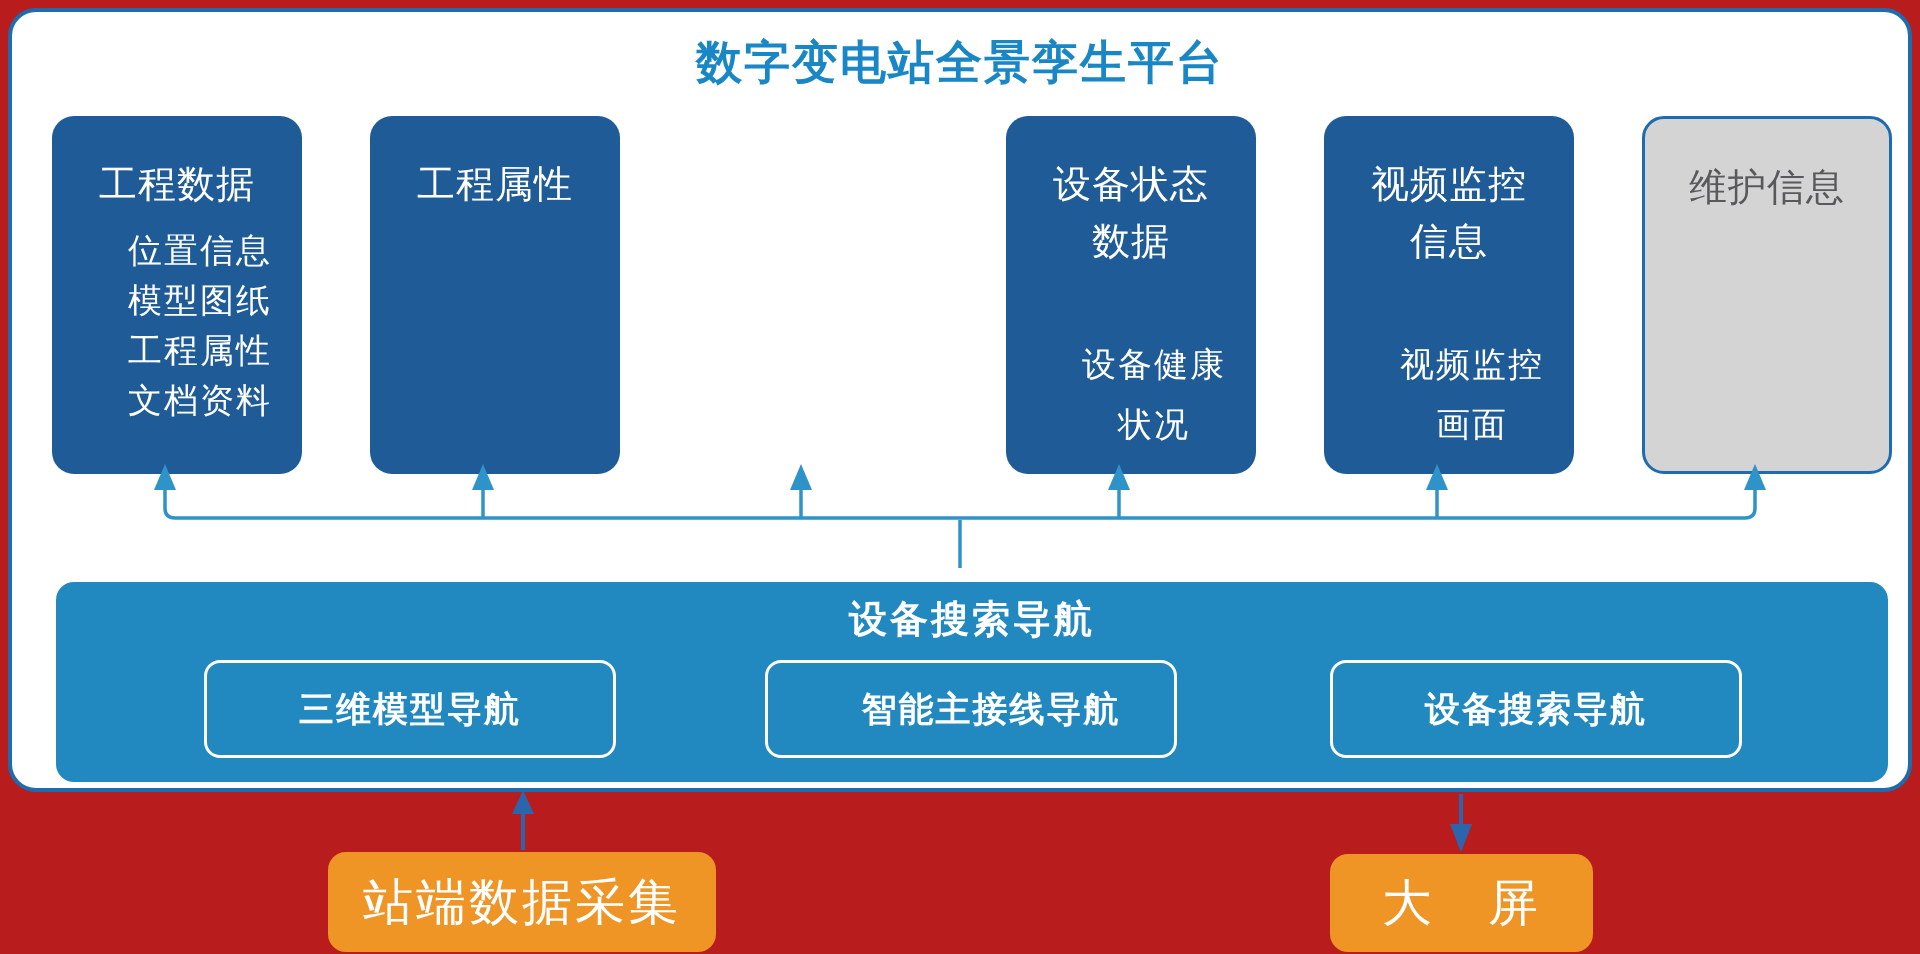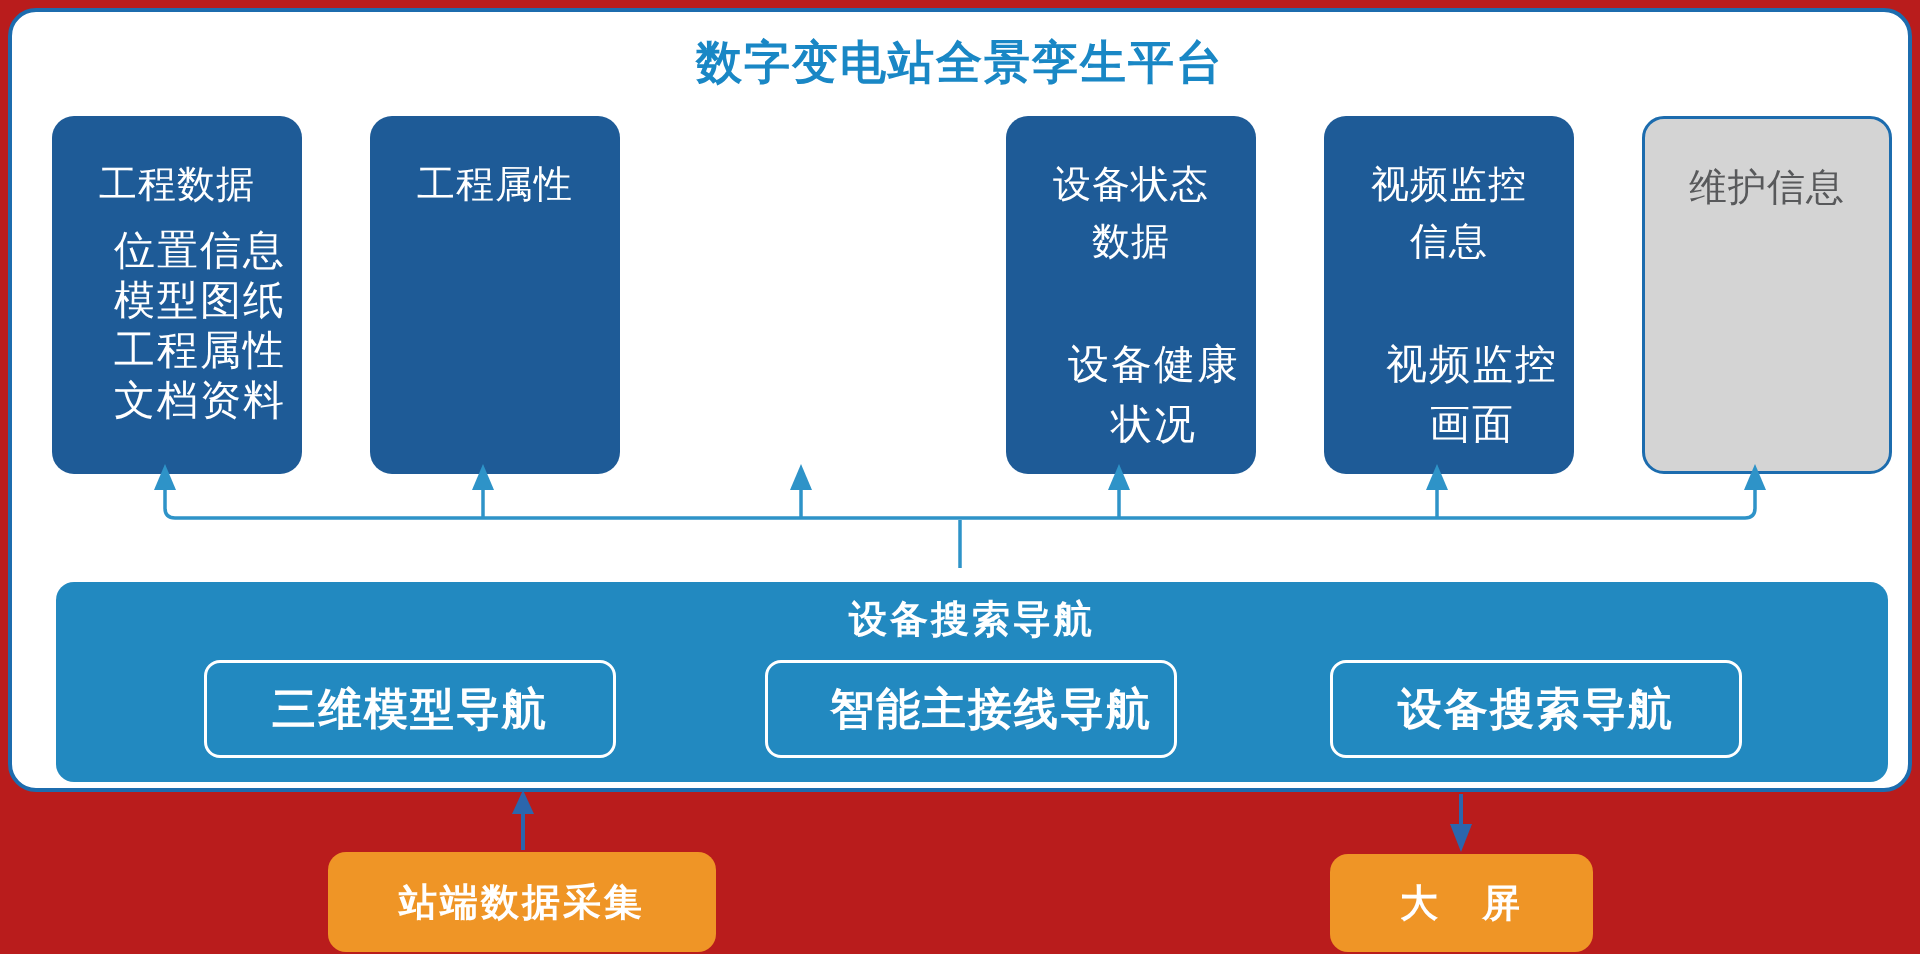--- a/index.html
+++ b/index.html
@@ -23,40 +23,40 @@
     border:4px solid var(--border-blue);border-radius:28px;background:#fff;}
 
   .platform-title{position:absolute;left:0;top:20px;width:100%;text-align:center;
     font-size:46px;font-weight:bold;color:var(--title-blue);letter-spacing:2px;}
 
   
   .card{position:absolute;top:104px;width:250px;height:358px;border-radius:22px;
     background:var(--card-blue);color:#fff;text-align:center;padding-top:40px;}
   .card.gray{background:var(--gray-fill);border:3px solid var(--border-blue);color:var(--gray-text);}
   .card-title{font-size:38px;font-weight:normal;line-height:1.5;white-space:pre-line;letter-spacing:1px;}
-  .card-items{font-size:41px;white-space:pre-line;letter-spacing:2px;padding-left:46px;}
+  .card-items{font-size:34px;white-space:pre-line;letter-spacing:2px;padding-left:46px;}
   .c1 .card-items{margin-top:12px;line-height:50px;}
   .c3 .card-items{margin-top:85px;line-height:58px;}
   .c4 .card-items,.c5 .card-items{margin-top:64px;line-height:60px;}
 
   .card1{left:40px;}  .card2{left:358px;} .card3{left:676px;}
   .card4{left:994px;text-align:center;} .card5{left:1312px;} .card6{left:1630px;}
 
   
   .navbar{position:absolute;left:44px;top:570px;width:1832px;height:200px;
     background:var(--bar-blue);border-radius:18px;color:#fff;}
   .navbar-title{margin-top:12px;text-align:center;font-size:38px;font-weight:bold;letter-spacing:3px;}
   .nav-btn{position:absolute;top:78px;width:412px;height:98px;border:3px solid #fff;
-    border-radius:16px;background:transparent;color:#fff;font-size:44px;font-weight:bold;
+    border-radius:16px;background:transparent;color:#fff;font-size:35px;font-weight:bold;
     line-height:92px;text-align:center;letter-spacing:2px;}
   .nav-btn.b1{left:148px;} .nav-btn.b2{left:709px;padding-left:40px;} .nav-btn.b3{left:1274px;}
 
   
   .orange-node{position:absolute;background:var(--orange);border-radius:18px;color:#fff;
-    font-size:38px;font-weight:bold;text-align:center;letter-spacing:3px;
+    font-size:50px;font-weight:normal;text-align:center;letter-spacing:3px;
     display:flex;align-items:center;justify-content:center;}
   .node-collect{left:328px;top:852px;width:388px;height:100px;}
   .node-screen{left:1330px;top:854px;width:263px;height:98px;}
 
   
   .overlay{position:absolute;left:0;top:0;width:1920px;height:954px;pointer-events:none;}
 </style>
 </head>
 <body>
 

